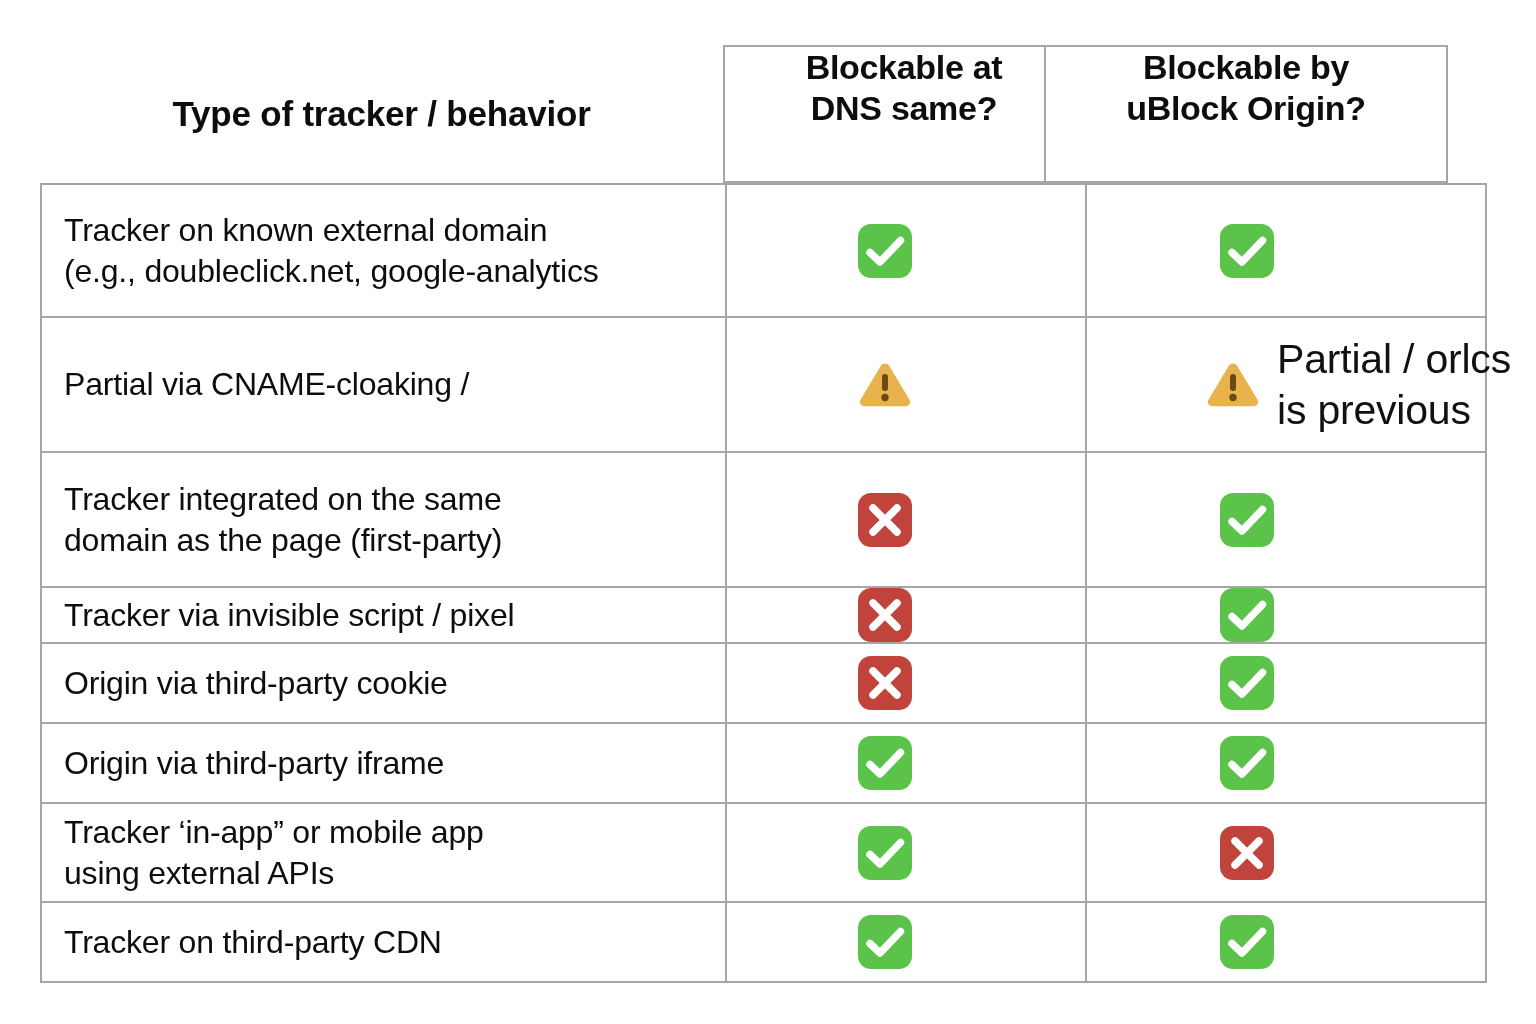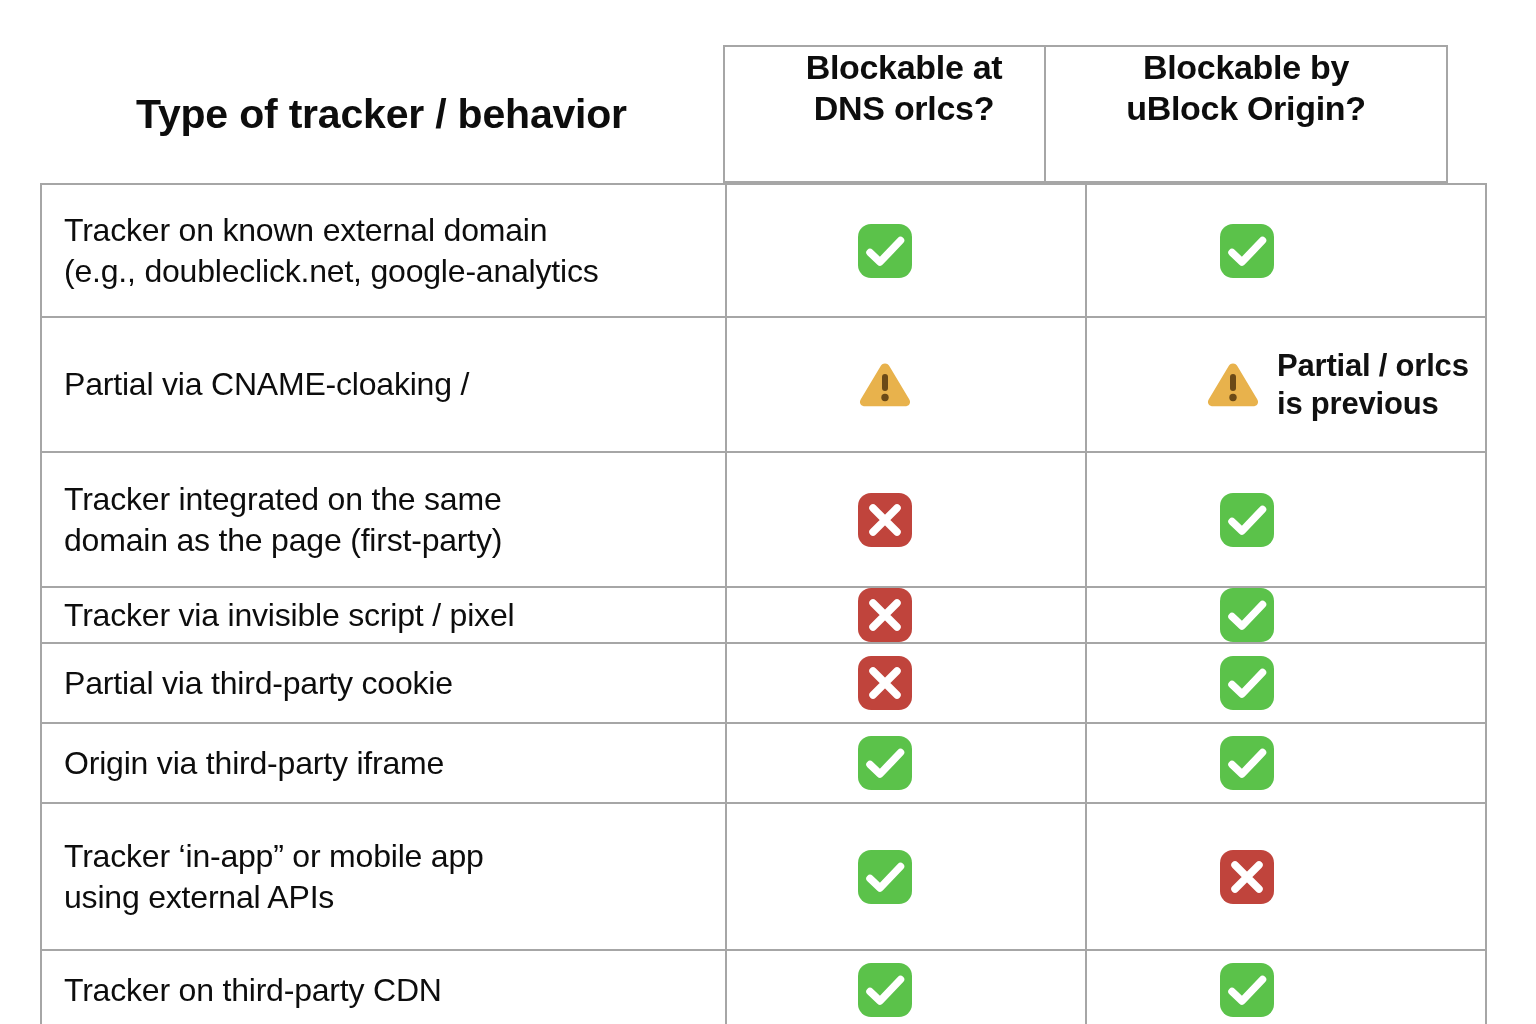--- a/index.html
+++ b/index.html
@@ -23,21 +23,21 @@
     left: 40px;
     top: 45px;
     width: 683px;
     height: 138px;
     display: flex;
     align-items: center;
     justify-content: center;
     padding: 0 18px;
   }
   .hdr-rowlabel span {
-    font-size: 41px;
+    font-size: 35px;
     font-weight: bold;
     color: #0d0d0d;
     letter-spacing: -0.2px;
     white-space: nowrap;
   }
 
   .hdr-box {
     position: absolute;
     top: 45px;
     height: 138px;
@@ -117,42 +117,41 @@
   }
 
   
   .ico { width: 56px; height: 56px; flex: 0 0 56px; display: block; }
   .note {
     display: flex;
     align-items: center;
     gap: 16px;
   }
   .note-txt {
-    font-size: 31px;
+    font-size: 41px;
     line-height: 1.22;
     color: #111;
     letter-spacing: -0.2px;
     white-space: nowrap;
-    font-weight: bold;
   }
   .c-ubo.has-note { padding-left: 118px; }
 </style>
 </head>
 <body>
 
 <div class="page">
 
   <div class="hdr-rowlabel">
     <span>Type of tracker / behavior</span>
   </div>
 
   <div class="hdr-box hdr-dns">
     <div class="txt">
       <div>Blockable at</div>
-      <div>DNS orlcs?</div>
+      <div>DNS same?</div>
     </div>
   </div>
 
   <div class="hdr-box hdr-ubo">
     <div class="txt">
       <div>Blockable by</div>
       <div>uBlock Origin?</div>
     </div>
   </div>
 
@@ -239,21 +238,21 @@
         <div class="c-mark c-ubo">
           <svg class="ico" viewBox="0 0 56 56">
             <rect x="1" y="1" width="54" height="54" rx="13" ry="13" fill="#5BC24A"></rect>
             <path d="M13 29.5 L23 39 L43.5 17.5" fill="none" stroke="#ffffff" stroke-width="7.5" stroke-linecap="round" stroke-linejoin="round"></path>
           </svg>
         </div>
       </div>
       <div class="row" style="height:80px">
         <div class="c-label">
           <div class="lbl">
-            <div>Partial via third-party cookie</div>
+            <div>Origin via third-party cookie</div>
           </div>
         </div>
         <div class="c-mark c-dns">
           <svg class="ico" viewBox="0 0 56 56">
             <rect x="1" y="1" width="54" height="54" rx="13" ry="13" fill="#C0443C"></rect>
             <path d="M16 16 L40 40 M40 16 L16 40" fill="none" stroke="#ffffff" stroke-width="7.5" stroke-linecap="round"></path>
           </svg>
         </div>
         <div class="c-mark c-ubo">
           <svg class="ico" viewBox="0 0 56 56">
@@ -274,21 +273,21 @@
             <path d="M13 29.5 L23 39 L43.5 17.5" fill="none" stroke="#ffffff" stroke-width="7.5" stroke-linecap="round" stroke-linejoin="round"></path>
           </svg>
         </div>
         <div class="c-mark c-ubo">
           <svg class="ico" viewBox="0 0 56 56">
             <rect x="1" y="1" width="54" height="54" rx="13" ry="13" fill="#5BC24A"></rect>
             <path d="M13 29.5 L23 39 L43.5 17.5" fill="none" stroke="#ffffff" stroke-width="7.5" stroke-linecap="round" stroke-linejoin="round"></path>
           </svg>
         </div>
       </div>
-      <div class="row" style="height:147px">
+      <div class="row" style="height:99px">
         <div class="c-label">
           <div class="lbl">
             <div>Tracker ‘in-app” or mobile app</div>
             <div>using external APIs</div>
           </div>
         </div>
         <div class="c-mark c-dns">
           <svg class="ico" viewBox="0 0 56 56">
             <rect x="1" y="1" width="54" height="54" rx="13" ry="13" fill="#5BC24A"></rect>
             <path d="M13 29.5 L23 39 L43.5 17.5" fill="none" stroke="#ffffff" stroke-width="7.5" stroke-linecap="round" stroke-linejoin="round"></path>

